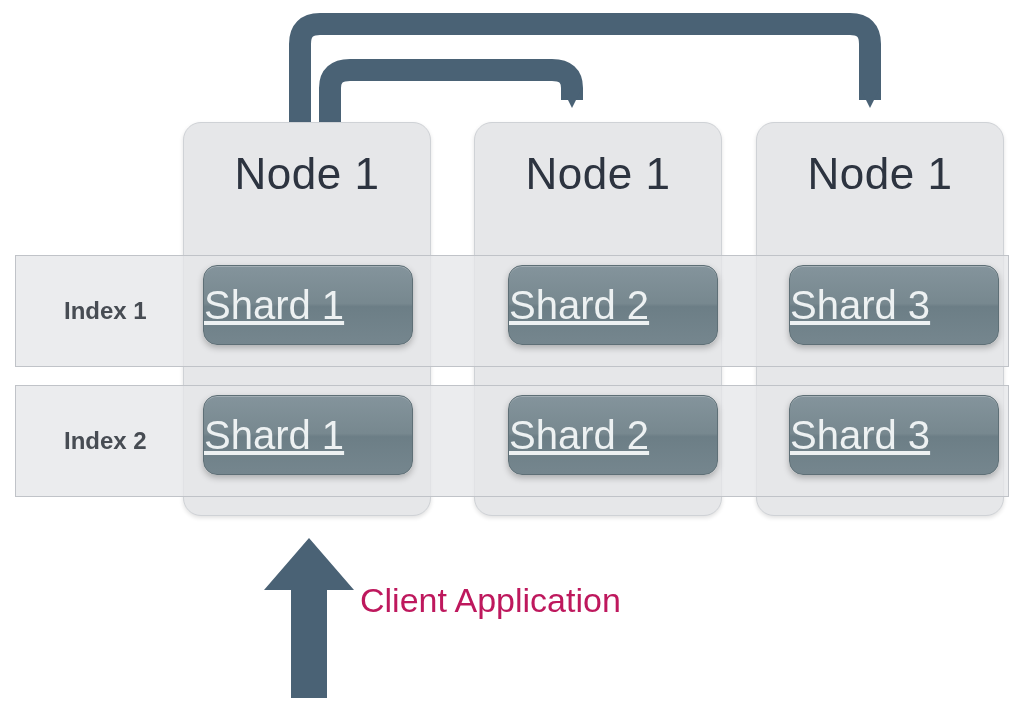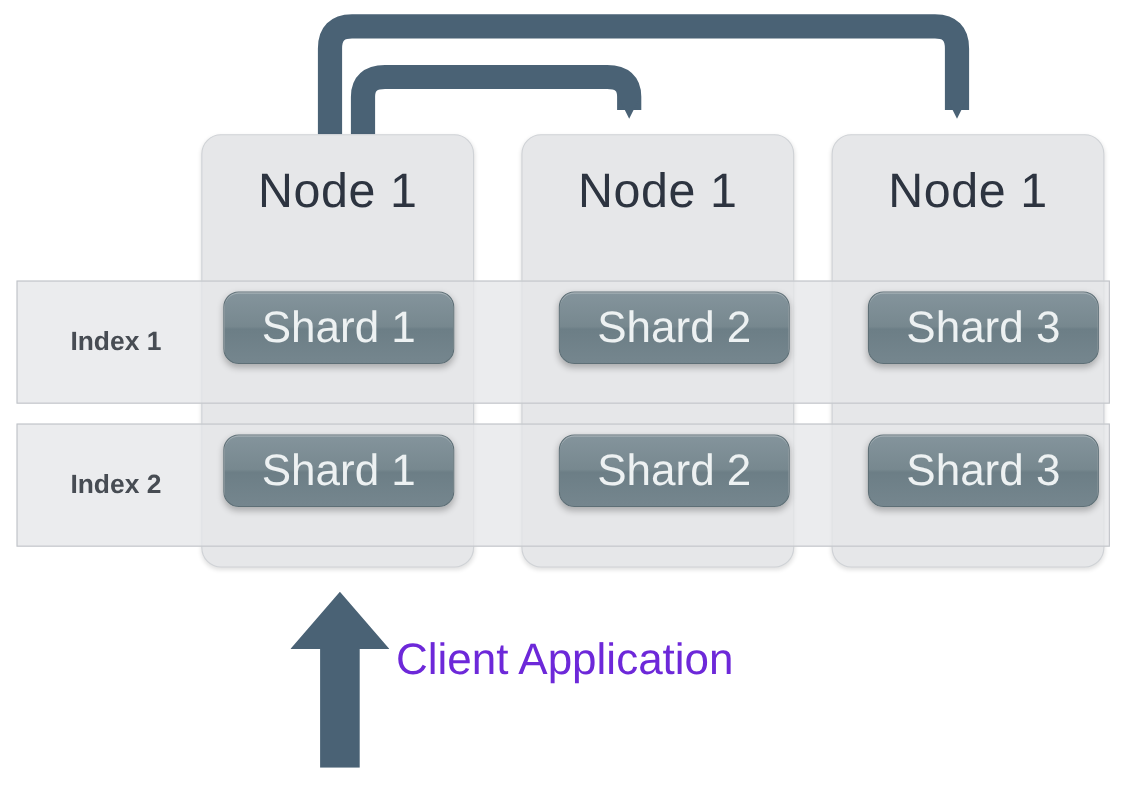--- a/index.html
+++ b/index.html
@@ -61,54 +61,54 @@
     font-weight: 700;
     font-size: 24px;
     color: #474c53;
     margin-left: 32px;
   }
 
   
   .shard {
     position: absolute;
     width: 210px;
-    height: 66px;
+    height: 80px;
     border-radius: 14px;
     background: linear-gradient(to bottom, #84949c 0%, #77888f 48%, #6c7e86 52%, #75868e 100%);
     border: 1px solid #5e6f76;
     box-shadow: 0 3px 6px rgba(0,0,0,0.25), inset 0 1px 0 rgba(255,255,255,0.25);
     color: #edf1f2;
     font-size: 40px;
     display: flex;
     align-items: center;
-    justify-content: center;
     box-sizing: border-box;
+    text-decoration: underline;
   }
   .c1 { left: 203px; }
   .c2 { left: 508px; }
   .c3 { left: 789px; }
   .r1 { top: 265px; }
   .r2 { top: 395px; }
 
   
   .up-arrow {
     position: absolute;
     left: 264px;
     top: 538px;
     width: 90px;
     height: 160px;
   }
 
   .caption {
     position: absolute;
     left: 360px;
     top: 578px;
-    font-size: 40px;
+    font-size: 34px;
     line-height: 44px;
-    color: #6d28d9;
+    color: #be185d;
   }
 
   
   .top-arrows {
     position: absolute;
     left: 0;
     top: 0;
     width: 1024px;
     height: 180px;
     pointer-events: none;

